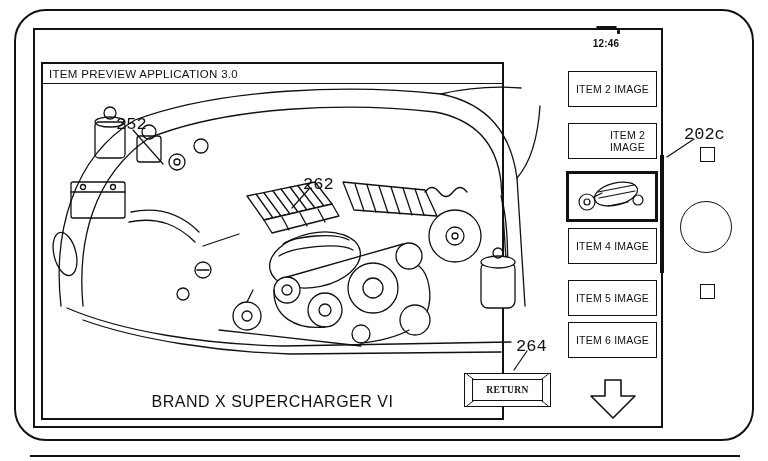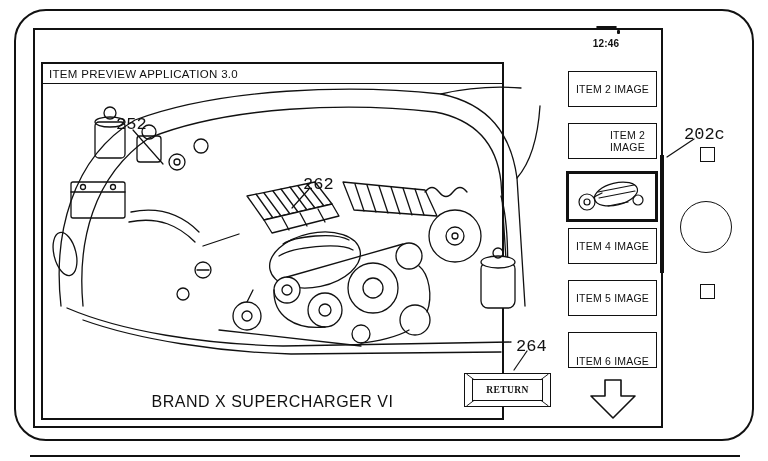--- a/index.html
+++ b/index.html
@@ -217,21 +217,21 @@
     </g>
   </svg>
 </div>
 
 <div class="abs item-btn" style="top:228px;">
   <span>ITEM 4 IMAGE</span>
 </div>
 <div class="abs item-btn" style="top:280px;">
   <span>ITEM 5 IMAGE</span>
 </div>
-<div class="abs item-btn" style="top:332px;align-items:flex-end;">
+<div class="abs item-btn" style="top:322px;">
   <span>ITEM 6 IMAGE</span>
 </div>
 
 <div class="abs down-arrow">
   <svg width="46" height="40" viewBox="0 0 46 40">
     <path d="M15 1 H31 V17 H45 L23 39 L1 17 H15 Z" fill="#fff" stroke="#111" stroke-width="1.6" stroke-linejoin="round"></path>
   </svg>
 </div>
 
 <div class="abs scrollbar"></div>

